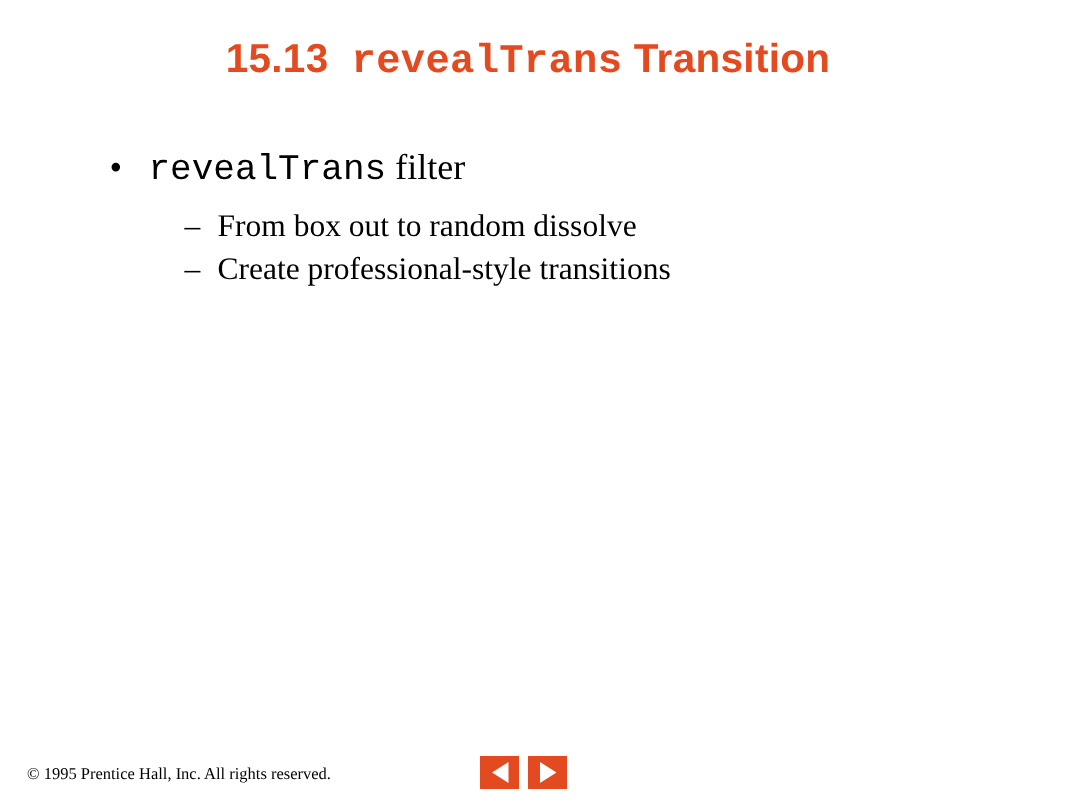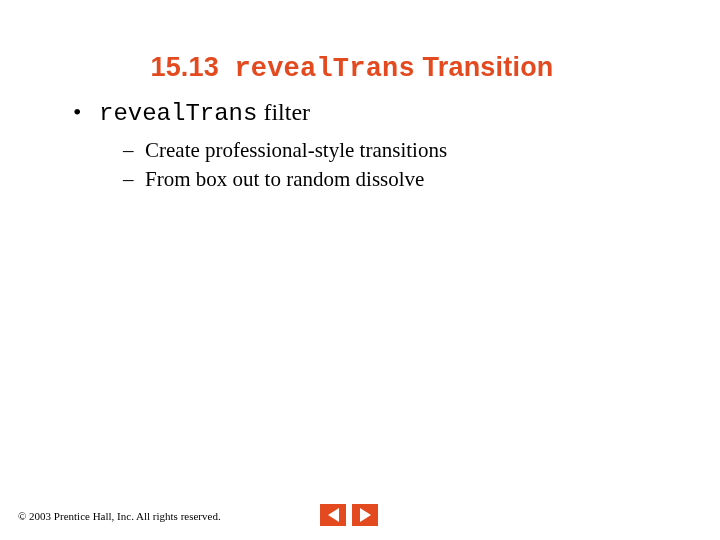--- a/index.html
+++ b/index.html
@@ -1,18 +1,18 @@
 <!DOCTYPE html>
 <html><head>
 <meta charset="utf-8">
 <style>
   * { margin: 0; padding: 0; box-sizing: border-box; }
   html, body { width: 720px; height: 540px; background: #fff; font-family: "Times New Roman", Times, serif; color: #000; }
   .slide { position: relative; width: 720px; height: 540px; }
-  .title { position: absolute; top: 24px; left: 0; right: 16px; text-align: center; font-family: Verdana, Geneva, sans-serif; font-weight: bold; font-size: 27px; color: #e34a1f; letter-spacing: 0.2px; margin-top: 28px; }
+  .title { position: absolute; top: 24px; left: 0; right: 16px; text-align: center; font-family: Verdana, Geneva, sans-serif; font-weight: bold; font-size: 27px; color: #e34a1f; letter-spacing: 0.2px; }
   .title .code { font-family: "Courier New", Courier, monospace; font-weight: bold; }
   .body { position: absolute; top: 96px; left: 73px; right: 40px; }
   .l1 { font-size: 24px; line-height: 1.35; margin-bottom: 6px; }
   .l1 .bullet { display: inline-block; width: 26px; }
   .l1 .code { font-family: "Courier New", Courier, monospace; }
   .l2 { font-size: 21px; line-height: 1.35; margin-left: 50px; }
   .l2 .dash { display: inline-block; width: 22px; }
   .footer { position: absolute; left: 18px; bottom: 18px; font-size: 11px; font-family: "Times New Roman", Times, serif; }
   .nav { position: absolute; bottom: 14px; left: 320px; display: flex; gap: 6px; }
   .navbtn { width: 26px; height: 22px; background: #e34a1f; display: flex; align-items: center; justify-content: center; }
@@ -25,28 +25,28 @@
 
   <div class="title">
     <span>15.13</span>&nbsp;&nbsp;<span class="code">revealTrans</span> <span>Transition</span>
   </div>
 
   <div class="body">
     <div class="l1">
       <span class="bullet">•</span><span class="code">revealTrans</span> <span>filter</span>
     </div>
     <div class="l2">
-      <span class="dash">–</span><span>Create professional-style transitions</span>
+      <span class="dash">–</span><span>From box out to random dissolve</span>
     </div>
     <div class="l2">
-      <span class="dash">–</span><span>From box out to random dissolve</span>
+      <span class="dash">–</span><span>Create professional-style transitions</span>
     </div>
   </div>
 
-  <div class="footer">© 2003 Prentice Hall, Inc.  All rights reserved.</div>
+  <div class="footer">© 1995 Prentice Hall, Inc.  All rights reserved.</div>
 
   <div class="nav">
     <div class="navbtn">
       <div class="tri-left"></div>
     </div>
     <div class="navbtn">
       <div class="tri-right"></div>
     </div>
   </div>
 

